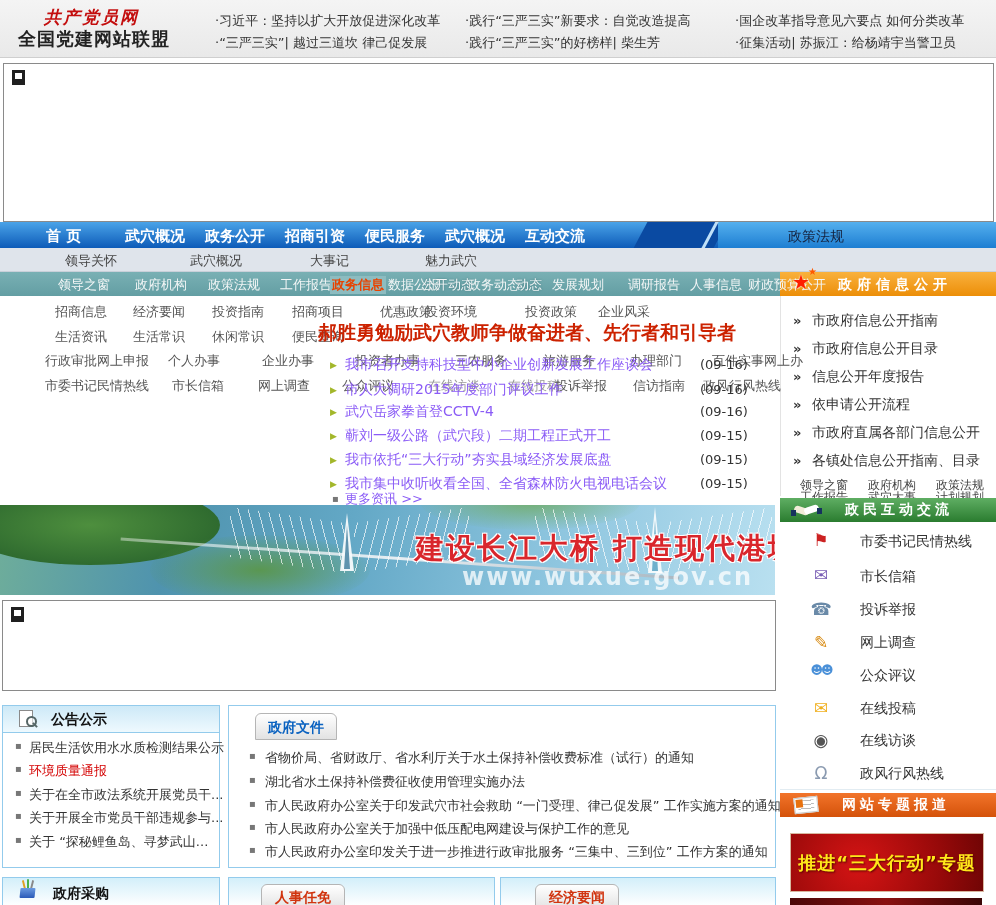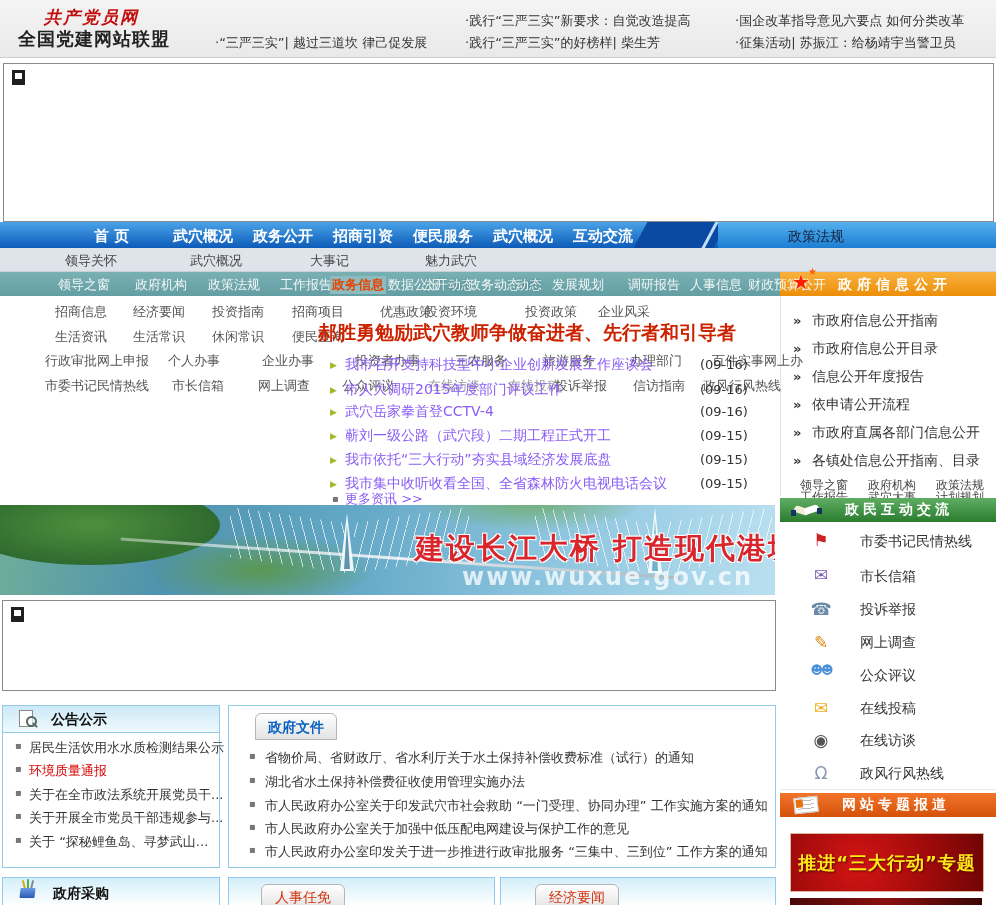--- a/index.html
+++ b/index.html
@@ -14,21 +14,21 @@
   .hnews{font-size:13px;color:#333;cursor:pointer;}
   
   .phbox{background:#fff;border:1px solid #8a8a8a;}
   .phicon{width:13px;height:15px;background:#1f1f1f;}
   .phicon .win{position:absolute;left:3px;top:3px;width:7px;height:6px;background:#fff;}
   
   .nav{left:0;top:222px;width:996px;height:26px;background:linear-gradient(#4aa3e8,#0d5bb8);overflow:hidden;}
   .nav .dark{position:absolute;left:640px;top:-2px;width:80px;height:32px;background:#0a4aa2;transform:skewX(-28deg);}
   .nav .slash{position:absolute;left:708px;top:-4px;width:3px;height:36px;background:#bfe0f8;transform:rotate(28deg);}
   .nav .right{position:absolute;left:718px;top:0;width:278px;height:26px;background:linear-gradient(#55b0ee,#1d7ed2);}
-  .nv{top:227px;font-size:15px;font-weight:bold;color:#fff;cursor:pointer;margin-left:48px;}
+  .nv{top:227px;font-size:15px;font-weight:bold;color:#fff;cursor:pointer;}
   .weather{left:788px;top:228px;font-size:14px;color:#15233f;cursor:pointer;}
   
   .subnav{left:0;top:248px;width:996px;height:23px;background:#dfe4eb;border-bottom:1px solid #c9d0d9;}
   .sn{top:252px;font-size:13px;color:#444;cursor:pointer;}
   
   .teal{left:0;top:272px;width:996px;height:24px;background:linear-gradient(#79b0b4,#639ea3);}
   .tl{top:276px;font-size:13px;color:#f3f6f6;cursor:pointer;z-index:1;}
   .tl.hl{color:#e84300;font-weight:bold;background:#8dbcc0;padding:0 2px;}
   .tl.over{color:rgba(255,255,255,.92);text-shadow:0 0 2px rgba(60,110,115,.8);z-index:2;text-align:right;}
   .tl.under{z-index:3;}
@@ -86,40 +86,41 @@
     text-shadow:1px 1px 0 #fff,-1px -1px 0 #fff,1px -1px 0 #fff,-1px 1px 0 #fff;font-family:"DejaVu Serif","Liberation Serif",serif;letter-spacing:2px;}
   .burl{left:462px;top:58px;font-size:24px;font-weight:bold;color:rgba(255,255,255,.75);letter-spacing:2px;}
   
   .fbox{background:#fff;border:1px solid #93cbec;}
   .fhdr{position:absolute;left:0;top:0;width:100%;height:26px;background:linear-gradient(#cde9f7,#eef9fe);border-bottom:1px solid #93cbec;}
   .fttl{font-size:14px;font-weight:bold;color:#111;}
   .fi{font-size:13px;color:#333;cursor:pointer;}
   .fi.red{color:#d40000;}
   .tab{position:absolute;border:1px solid #b5b5b5;border-radius:6px 6px 0 0;background:linear-gradient(#ffffff,#e2e2e2);text-align:center;cursor:pointer;}
   .tab-blue{color:#0a62c0;font-weight:bold;font-size:14px;}
-  .tab-red{color:#d13510;font-weight:normal;font-size:14px;}
+  .tab-red{color:#d13510;font-weight:bold;font-size:14px;}
   .grad-box{background:linear-gradient(#d3effa,#ffffff);border:1px solid #93cbec;}
   
   .doc{width:12px;height:15px;background:#fff;border:1px solid #8a8a8a;}
   .mag{width:7px;height:7px;border:2px solid #566;border-radius:50%;background:rgba(255,255,255,.6);}
   .magh{width:2px;height:6px;background:#566;transform:rotate(-45deg);}
   .cup{width:15px;height:10px;background:linear-gradient(#6a9ae0,#2a5ab8);transform:skewX(-6deg);border-radius:1px;}
   .stick{width:2px;height:10px;border-radius:1px;}
   .hand{width:15px;height:7px;border-radius:4px;}
   .paper{width:22px;height:14px;background:#fff;border:1px solid #ccc;transform:rotate(-6deg);
      background-image:repeating-linear-gradient(#bbb 0 1px,transparent 1px 4px);background-size:16px 10px;background-position:3px 2px;background-repeat:no-repeat;}
   .paper .corner{position:absolute;left:1px;top:1px;width:7px;height:8px;background:#e8720f;}
   .ig{font-size:17px;line-height:24px;}
 </style>
 </head>
 <body>
 
 <div class="a hdr">
   <div class="a logo-top nowrap">共产党员网</div>
   <div class="a logo-sub nowrap">全国党建网站联盟</div>
+  <div class="a hnews nowrap" style="left:215px;top:12px">·习近平：坚持以扩大开放促进深化改革</div>
   <div class="a hnews nowrap" style="left:465px;top:12px">·践行“三严三实”新要求：自觉改造提高</div>
   <div class="a hnews nowrap" style="left:735px;top:12px">·国企改革指导意见六要点  如何分类改革</div>
   <div class="a hnews nowrap" style="left:215px;top:34px">·“三严三实”|  越过三道坎 律己促发展</div>
   <div class="a hnews nowrap" style="left:465px;top:34px">·践行“三严三实”的好榜样| 柴生芳</div>
   <div class="a hnews nowrap" style="left:735px;top:34px">·征集活动| 苏振江：给杨靖宇当警卫员</div>
 </div>
 
 <div class="a phbox" style="left:3px;top:63px;width:989px;height:157px">
   <div class="a phicon" style="left:8px;top:6px">
       <div class="win"></div>
@@ -349,21 +350,21 @@
 
 <div class="a fbox" style="left:228px;top:705px;width:546px;height:161px">
   <div class="tab" style="left:26px;top:7px;width:80px;height:25px;line-height:25px">
     <span class="tab-blue">政府文件</span>
   </div>
   <span class="a sqb" style="left:20px;top:44px">▪</span>
   <div class="a fi nowrap" style="left:36px;top:43px">省物价局、省财政厅、省水利厅关于水土保持补偿收费标准（试行）的通知</div>
   <span class="a sqb" style="left:20px;top:68px">▪</span>
   <div class="a fi nowrap" style="left:36px;top:67px">湖北省水土保持补偿费征收使用管理实施办法</div>
   <span class="a sqb" style="left:20px;top:92px">▪</span>
-  <div class="a fi nowrap" style="left:36px;top:91px">市人民政府办公室关于印发武穴市社会救助 “一门受理、协同办理” 工作实施方案的通知</div>
+  <div class="a fi nowrap" style="left:36px;top:91px">市人民政府办公室关于印发武穴市社会救助 “一门受理、律己促发展” 工作实施方案的通知</div>
   <span class="a sqb" style="left:20px;top:115px">▪</span>
   <div class="a fi nowrap" style="left:36px;top:114px">市人民政府办公室关于加强中低压配电网建设与保护工作的意见</div>
   <span class="a sqb" style="left:20px;top:138px">▪</span>
   <div class="a fi nowrap" style="left:36px;top:137px">市人民政府办公室印发关于进一步推进行政审批服务 “三集中、三到位” 工作方案的通知</div>
 </div>
 
 <div class="a grad-box" style="left:2px;top:877px;width:216px;height:28px">
   <div class="a" style="left:16px;top:4px">
     <div class="a stick" style="left:4px;top:-2px;background:#e0a020;transform:rotate(-14deg)"></div>
     <div class="a stick" style="left:8px;top:-3px;background:#4ab04a"></div>

